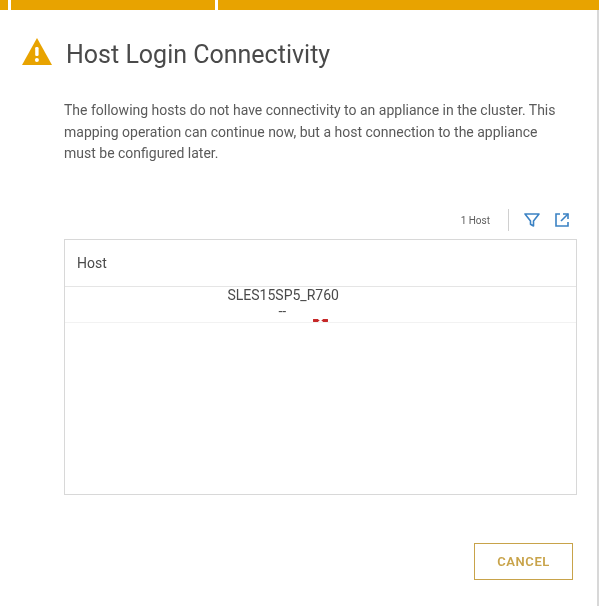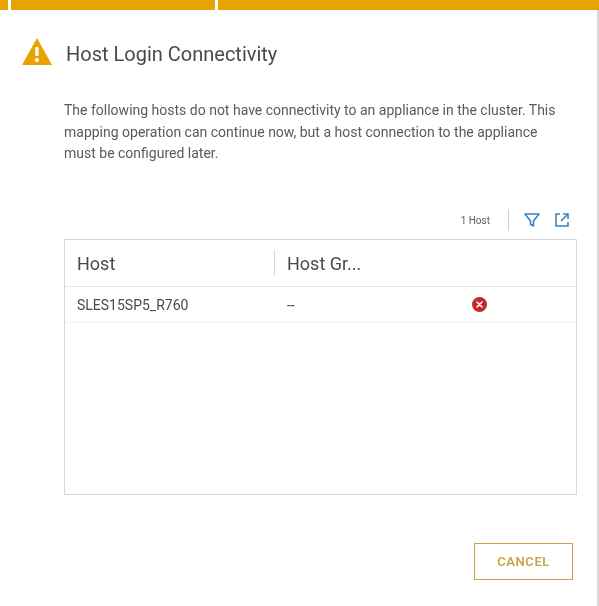--- a/index.html
+++ b/index.html
@@ -49,21 +49,21 @@
     .header {
       display: flex;
       align-items: center;
       gap: 14px;
       margin-bottom: 30px;
     }
     .header svg {
       flex-shrink: 0;
     }
     .title {
-      font-size: 20px;
+      font-size: 25px;
       font-weight: 400;
       color: #4a4a4a;
     }
     .description {
       font-size: 14px;
       color: #5a5a5a;
       line-height: 1.55;
       margin-left: 42px;
       margin-right: 8px;
       margin-bottom: 44px;
@@ -102,21 +102,21 @@
       border: 1px solid #d8d8d8;
       width: 100%;
     }
     .thead {
       display: flex;
       height: 46px;
       align-items: center;
       background: #fff;
     }
     .th {
-      font-size: 18px;
+      font-size: 14px;
       color: #4a4a4a;
       font-weight: 400;
       padding: 0 12px;
       position: relative;
       display: flex;
       align-items: center;
       height: 100%;
       white-space: nowrap;
       overflow: hidden;
       text-overflow: ellipsis;
@@ -135,20 +135,21 @@
     .th.c3 { flex: 1; justify-content: center; }
     .tbody {
       min-height: 208px;
       border-top: 1px solid #e5e5e5;
     }
     .trow {
       display: flex;
       height: 36px;
       align-items: center;
       border-bottom: 1px solid #F2F2F2;
+      flex-direction: column;
     }
     .td {
       font-size: 14px;
       color: #4a4a4a;
       padding: 0 12px;
       overflow: hidden;
       text-overflow: ellipsis;
       white-space: nowrap;
     }
     .td.c1 { width: 210px; }
@@ -226,21 +227,20 @@
           <path d="M7 3 L3 3 L3 15 L15 15 L15 11"></path>
           <path d="M10 3 L15 3 L15 8"></path>
           <path d="M15 3 L8 10"></path>
         </svg>
       </span>
     </div>
 
     <div class="table">
       <div class="thead">
         <div class="th c1">Host</div>
-        <div class="th c2">Host Gr...</div>
       </div>
       <div class="tbody">
         <div class="trow">
           <div class="td c1">SLES15SP5_R760</div>
           <div class="td c2">--</div>
           <div class="td c3">
             <span class="error-dot">
               <svg width="9" height="9" viewBox="0 0 9 9">
                 <path d="M2 2 L7 7 M7 2 L2 7" stroke="#fff" stroke-width="1.6" stroke-linecap="round"></path>
               </svg>

